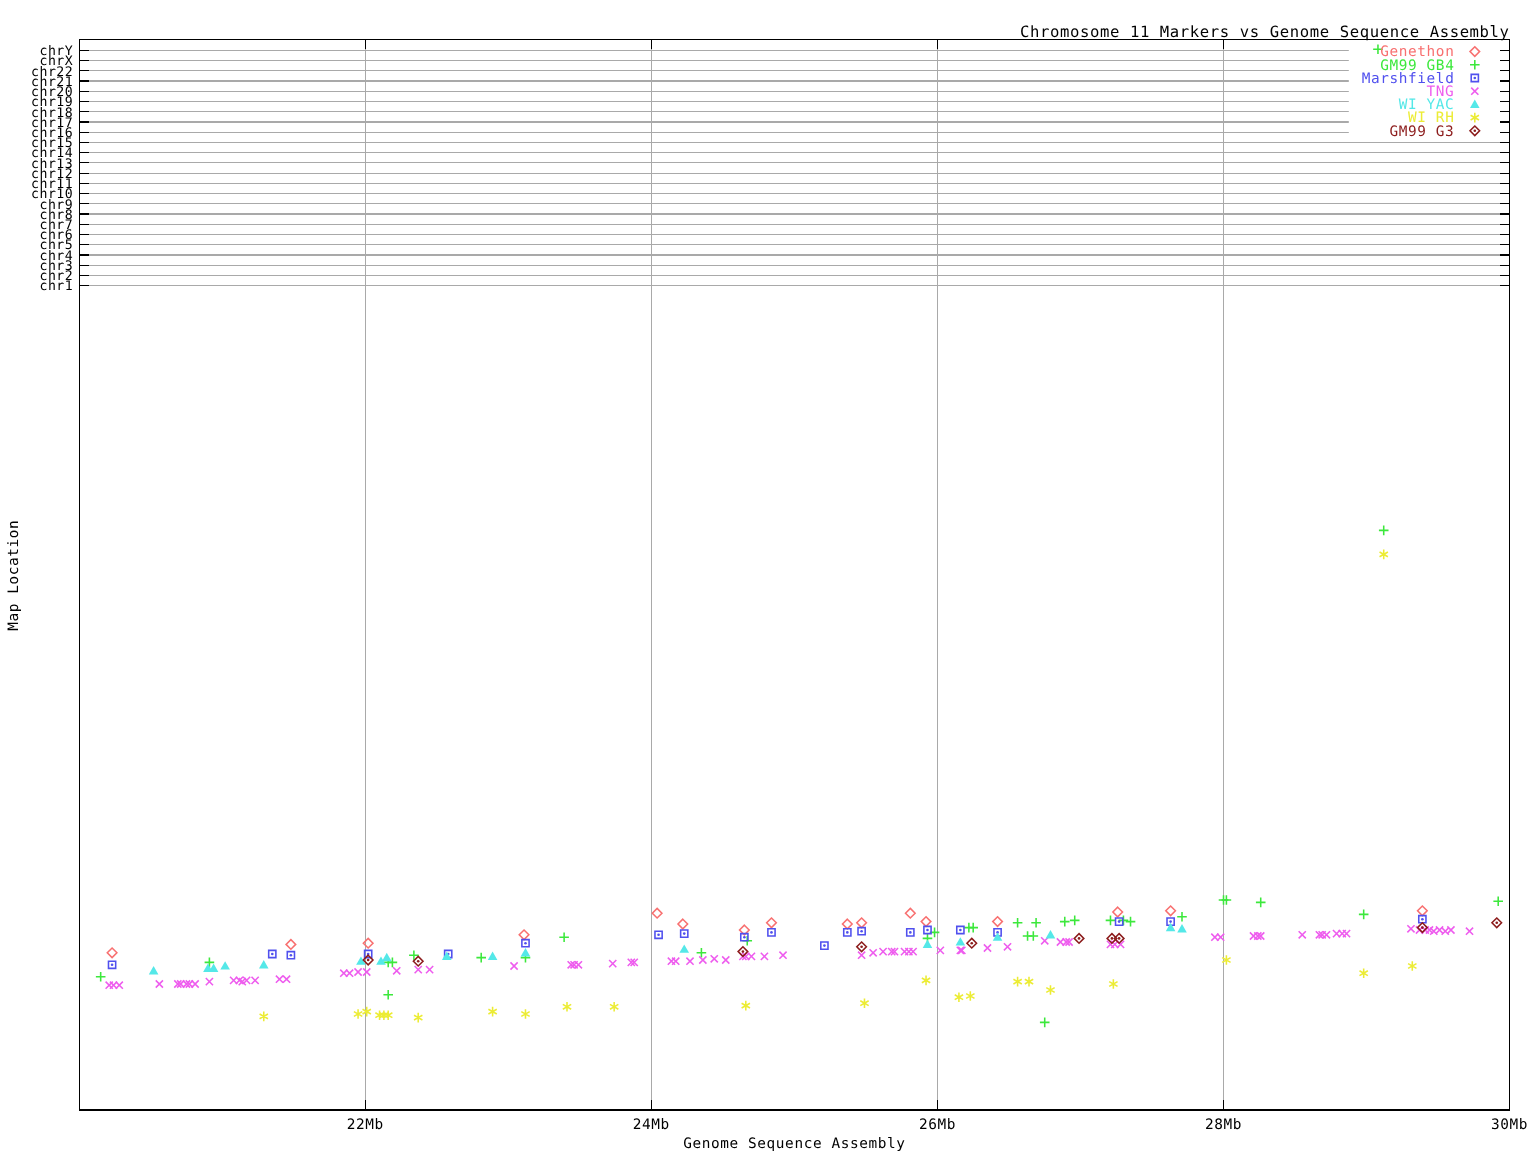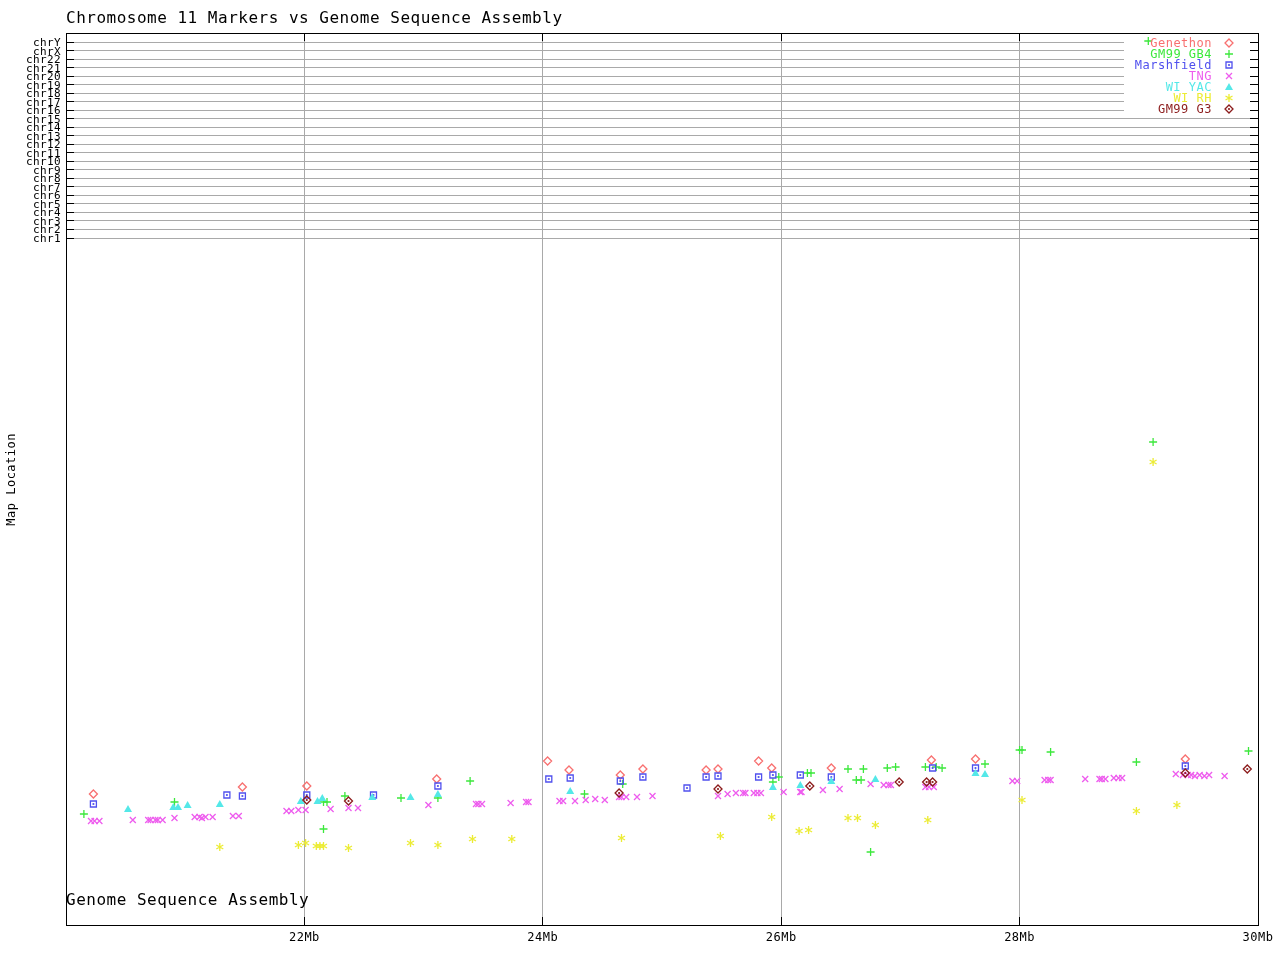--- a/index.html
+++ b/index.html
@@ -1,21 +1,21 @@
 <!DOCTYPE html>
 <html><head>
 <meta charset="utf-8">
 <style>
   html,body{margin:0;padding:0;background:#ffffff;}
   .page{position:relative;width:1280px;height:960px;background:#ffffff;
         font-family:"DejaVu Sans Mono",monospace;color:#000;overflow:hidden;}
-  .title{position:absolute;left:66px;top:8px;width:1192px;text-align:left;
-         font-size:16px;letter-spacing:.5px;}
-  .xlabel{position:absolute;left:66px;top:890px;width:1192px;text-align:left;
-          font-size:16px;letter-spacing:.5px;}
+  .title{position:absolute;left:66px;top:20px;width:1192px;text-align:right;
+         font-size:13px;letter-spacing:.5px;}
+  .xlabel{position:absolute;left:66px;top:946px;width:1192px;text-align:center;
+          font-size:12px;letter-spacing:.5px;}
   .ylabel{position:absolute;left:4px;top:433px;font-size:12px;letter-spacing:.5px;
           writing-mode:vertical-rl;transform:rotate(180deg);}
   svg{position:absolute;left:0;top:0;}
   svg text{font-family:"DejaVu Sans Mono",monospace;}
 </style>
 </head>
 <body>
 
 <div class="page">
   <div class="title">Chromosome 11 Markers vs Genome Sequence Assembly</div>

